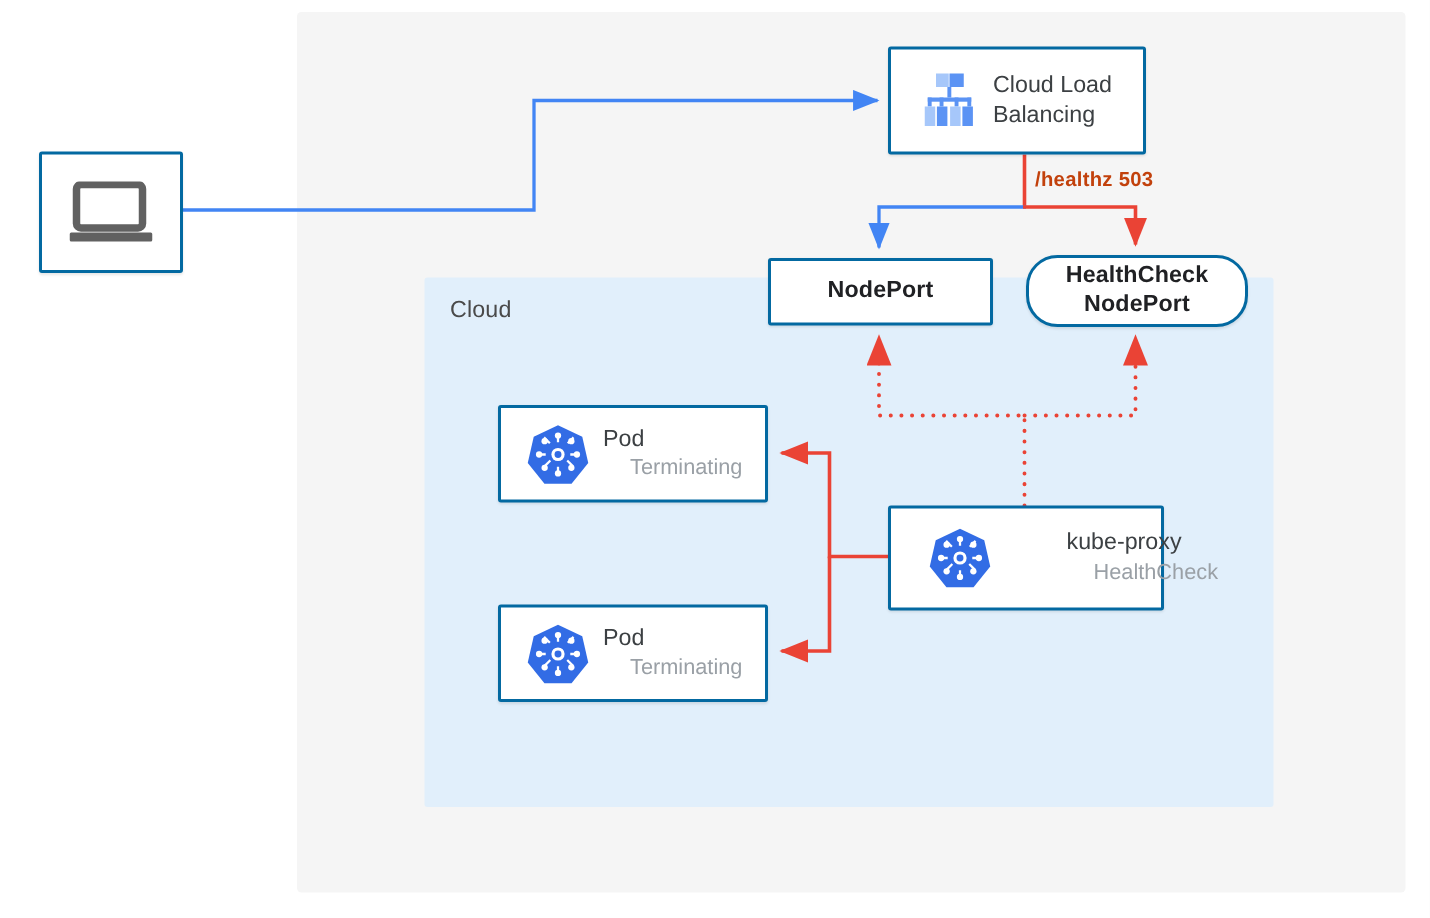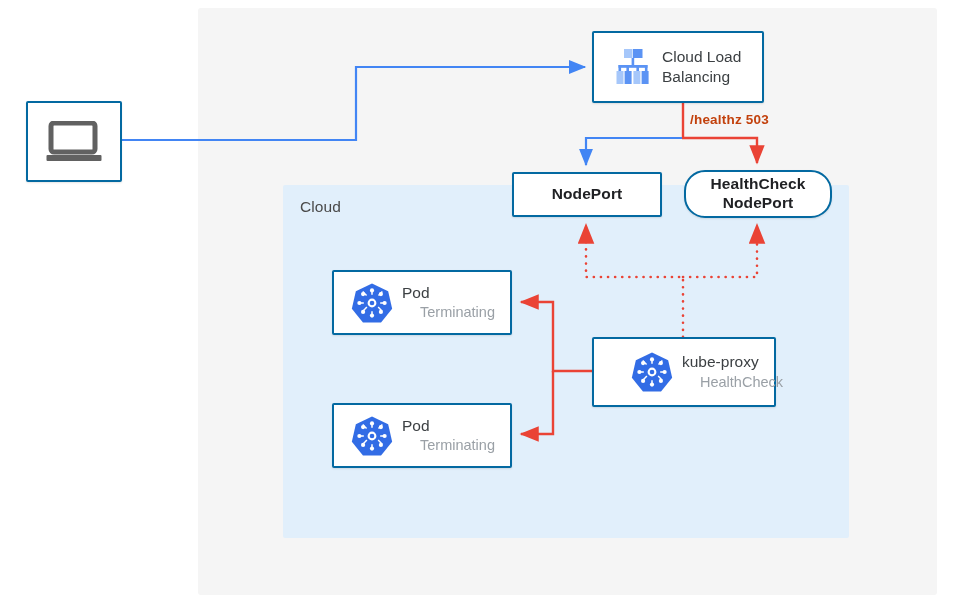--- a/index.html
+++ b/index.html
@@ -88,21 +88,21 @@
     letter-spacing: .1px;
     white-space: nowrap;
   }
   
   #client-card  { left: 26px;  top: 101px; width: 96px;  height: 81px; justify-content:center; }
   #clb-card     { left: 592px; top: 31px;  width: 172px; height: 72px; padding-left: 10px; }
   #nodeport-card        { left: 512px; top: 172px; width: 150px; height: 45px; }
   #hc-nodeport-card     { left: 684px; top: 170px; width: 148px; height: 48px; border-radius: 21px; }
   #pod1-card    { left: 332px; top: 270px; width: 180px; height: 65px; padding-left: 8px; }
   #pod2-card    { left: 332px; top: 403px; width: 180px; height: 65px; padding-left: 8px; }
-  #kubeproxy-card { left: 592px; top: 337px; width: 184px; height: 70px; padding-left: 28px; }
+  #kubeproxy-card { left: 592px; top: 337px; width: 184px; height: 70px; padding-left: 16px; gap: 41px; }
 
   .icon-slot {
     flex: 0 0 auto;
     display: flex;
     align-items: center;
     justify-content: center;
   }
   .k8s-icon-slot { width: 60px; }
   .clb-icon-slot { width: 58px; }
 

